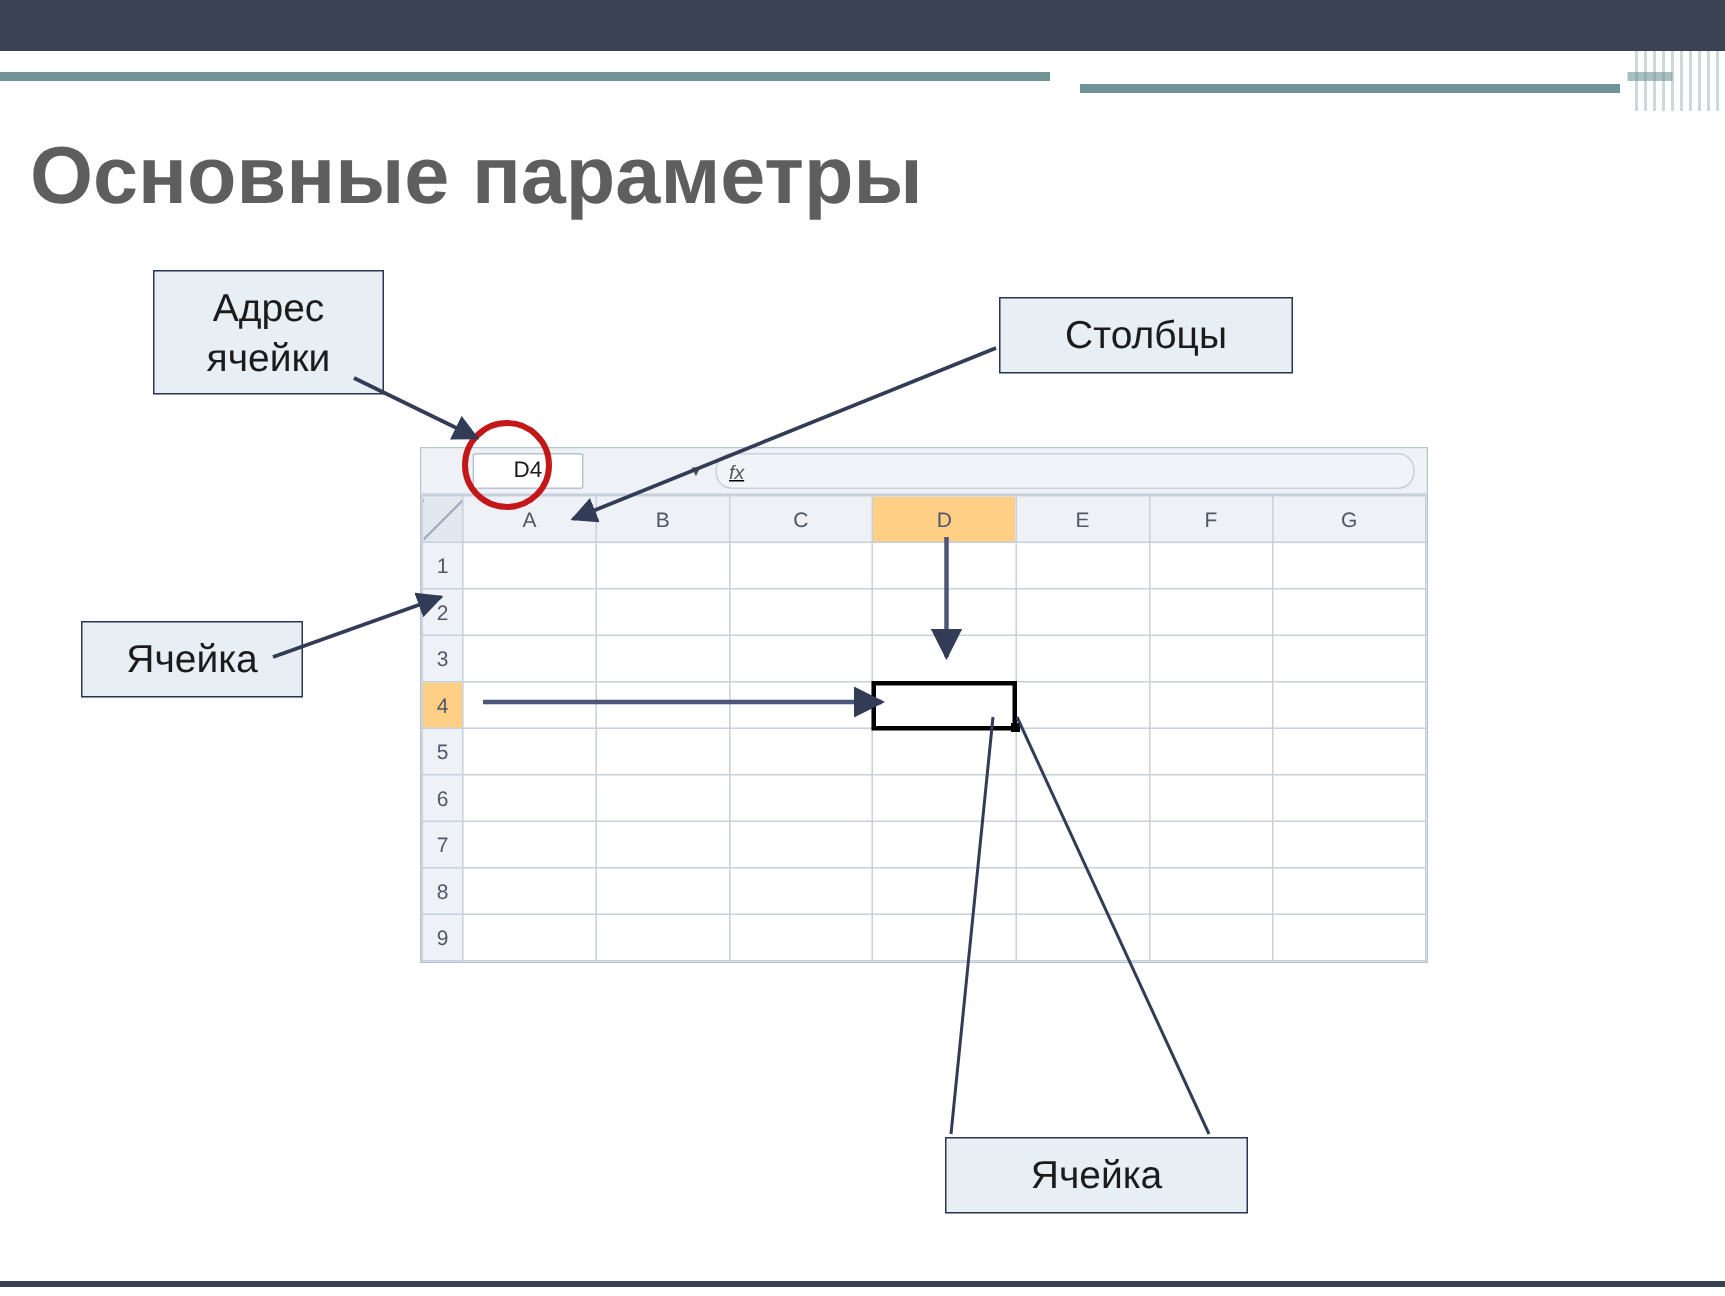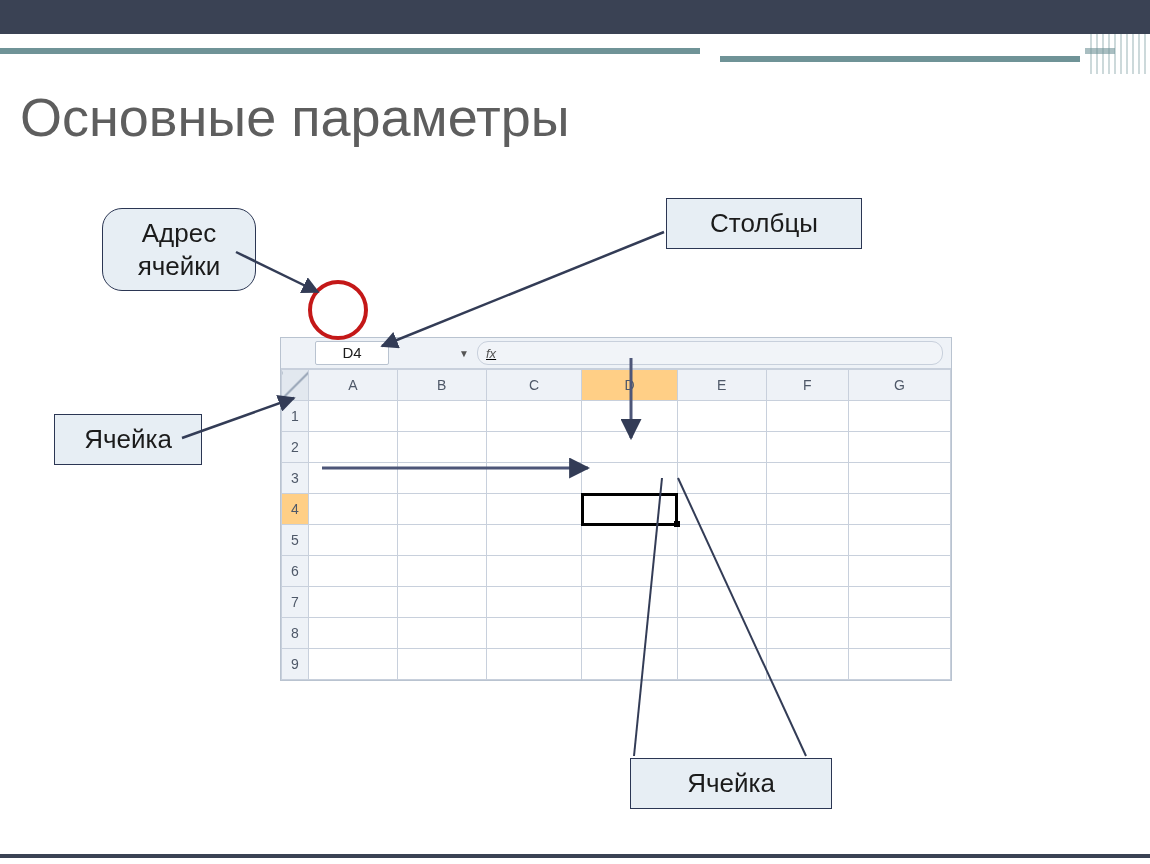--- a/index.html
+++ b/index.html
@@ -6,30 +6,30 @@
   .slide{position:relative;width:1150px;height:864px;background:#fff;overflow:hidden;}
   
   .bar-top{position:absolute;left:0;top:0;width:1150px;height:34px;background:#3a4254;}
   .bar-teal{position:absolute;left:0;top:48px;width:700px;height:6px;background:#6f9397;}
   .bar-tick1{position:absolute;left:720px;top:56px;width:360px;height:6px;background:#6f9397;}
   .bar-tick2{position:absolute;left:1085px;top:48px;width:30px;height:6px;background:#6f9397;opacity:.6;}
   .hatch{position:absolute;left:1090px;top:34px;width:60px;height:40px;
     background:repeating-linear-gradient(90deg,#6f9397 0 2px,transparent 2px 6px);opacity:.35;}
   .footer-line{position:absolute;left:0;bottom:6px;width:1150px;height:4px;background:#3a4254;}
   
-  .title{position:absolute;left:20px;top:86px;font-size:54px;color:#5e5e5e;font-weight:400;}
+  .title{position:absolute;left:20px;top:86px;font-size:54px;color:#5e5e5e;font-weight:700;}
   
   .callout{position:absolute;border:1px solid #2b3653;background:#e7eef4;
     font-size:26px;color:#1b1b1b;text-align:center;padding:8px 12px;line-height:1.25;}
-  #lab-addr{left:102px;top:208px;width:128px;border-radius:20px;}
+  #lab-addr{left:102px;top:180px;width:128px;}
   #lab-rows{left:54px;top:414px;width:122px;}
   #lab-cols{left:666px;top:198px;width:170px;}
   #lab-cell{left:630px;top:758px;width:176px;}
   
-  .excel{position:absolute;left:280px;top:298px;width:670px;border:1px solid #b9c3d0;background:#f7f9fc;margin-top:39px;}
+  .excel{position:absolute;left:280px;top:298px;width:670px;border:1px solid #b9c3d0;background:#f7f9fc;}
   .namebar{display:flex;align-items:center;height:30px;background:#eef2f7;border-bottom:1px solid #c8d0dc;}
   .namebox{margin-left:34px;height:22px;line-height:22px;width:72px;text-align:center;
     font-size:15px;color:#1b1b1b;border:1px solid #b9c3d0;background:#fff;border-radius:2px;}
   .dropdown{width:10px;height:10px;margin-left:70px;color:#555;font-size:10px;}
   .fxwrap{display:flex;align-items:center;margin-left:8px;height:22px;
     border:1px solid #c8d0dc;border-radius:11px;background:#f1f4f8;padding:0 8px;flex:1;margin-right:8px;text-decoration:underline;}
   .fx{font-style:italic;font-size:13px;color:#555;margin-right:6px;}
   
   table.sheet{border-collapse:collapse;width:100%;}
   table.sheet th,table.sheet td{border:1px solid #c8d0dc;height:30px;font-size:14px;

